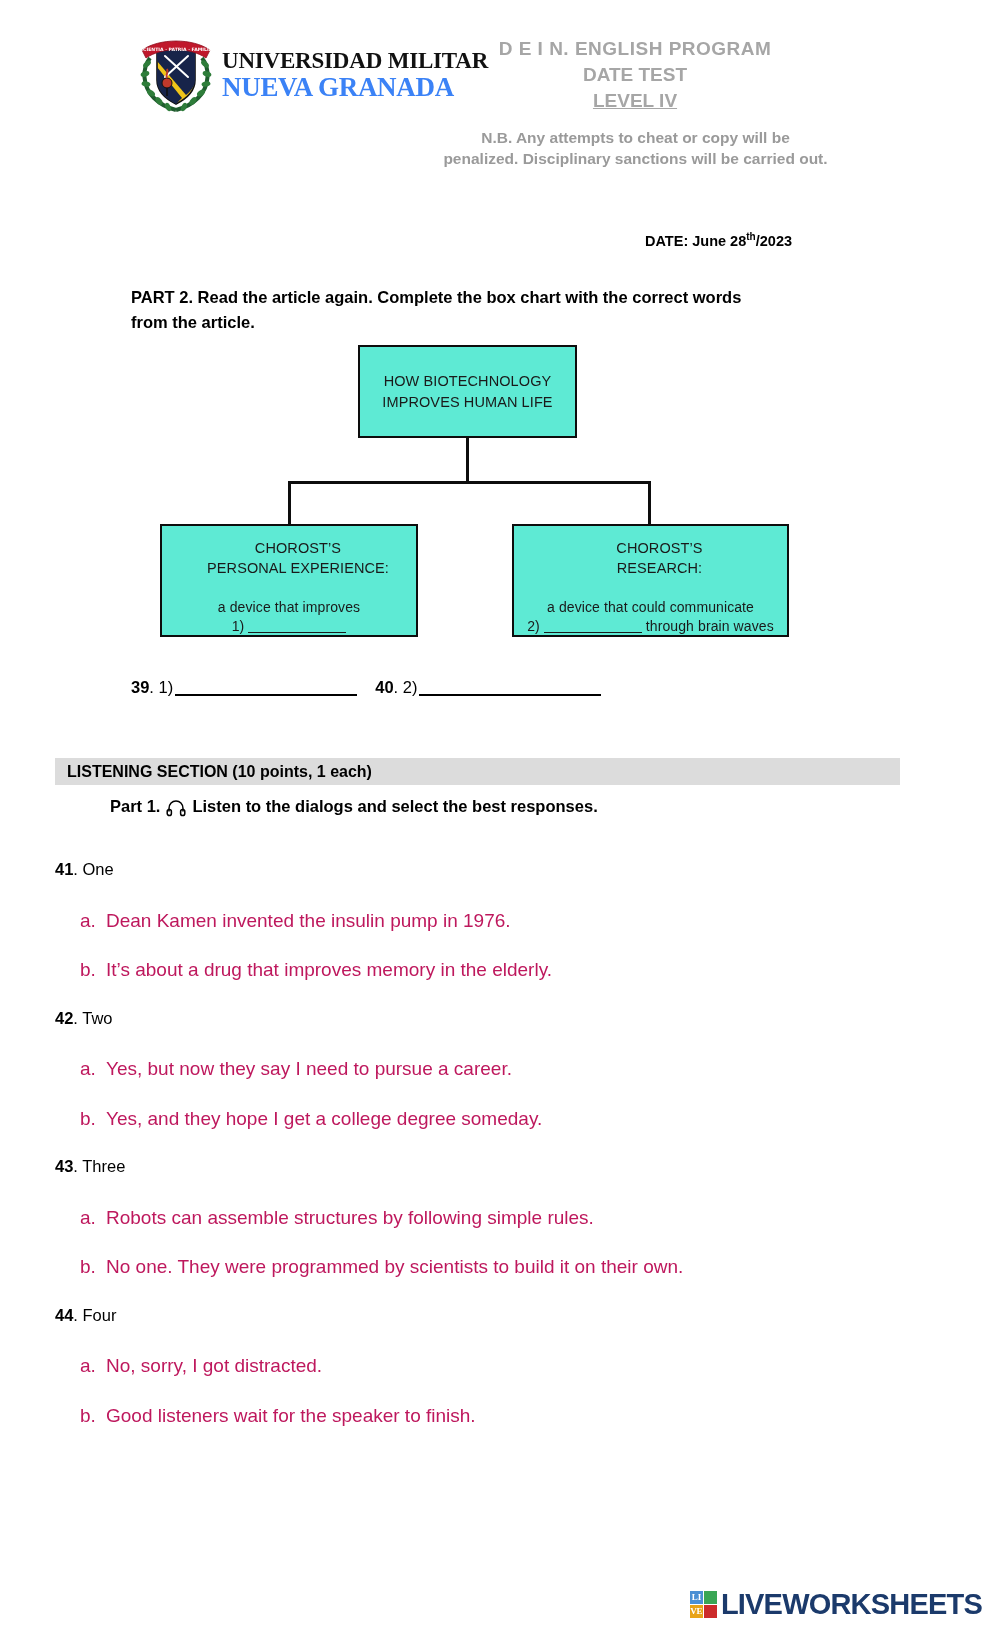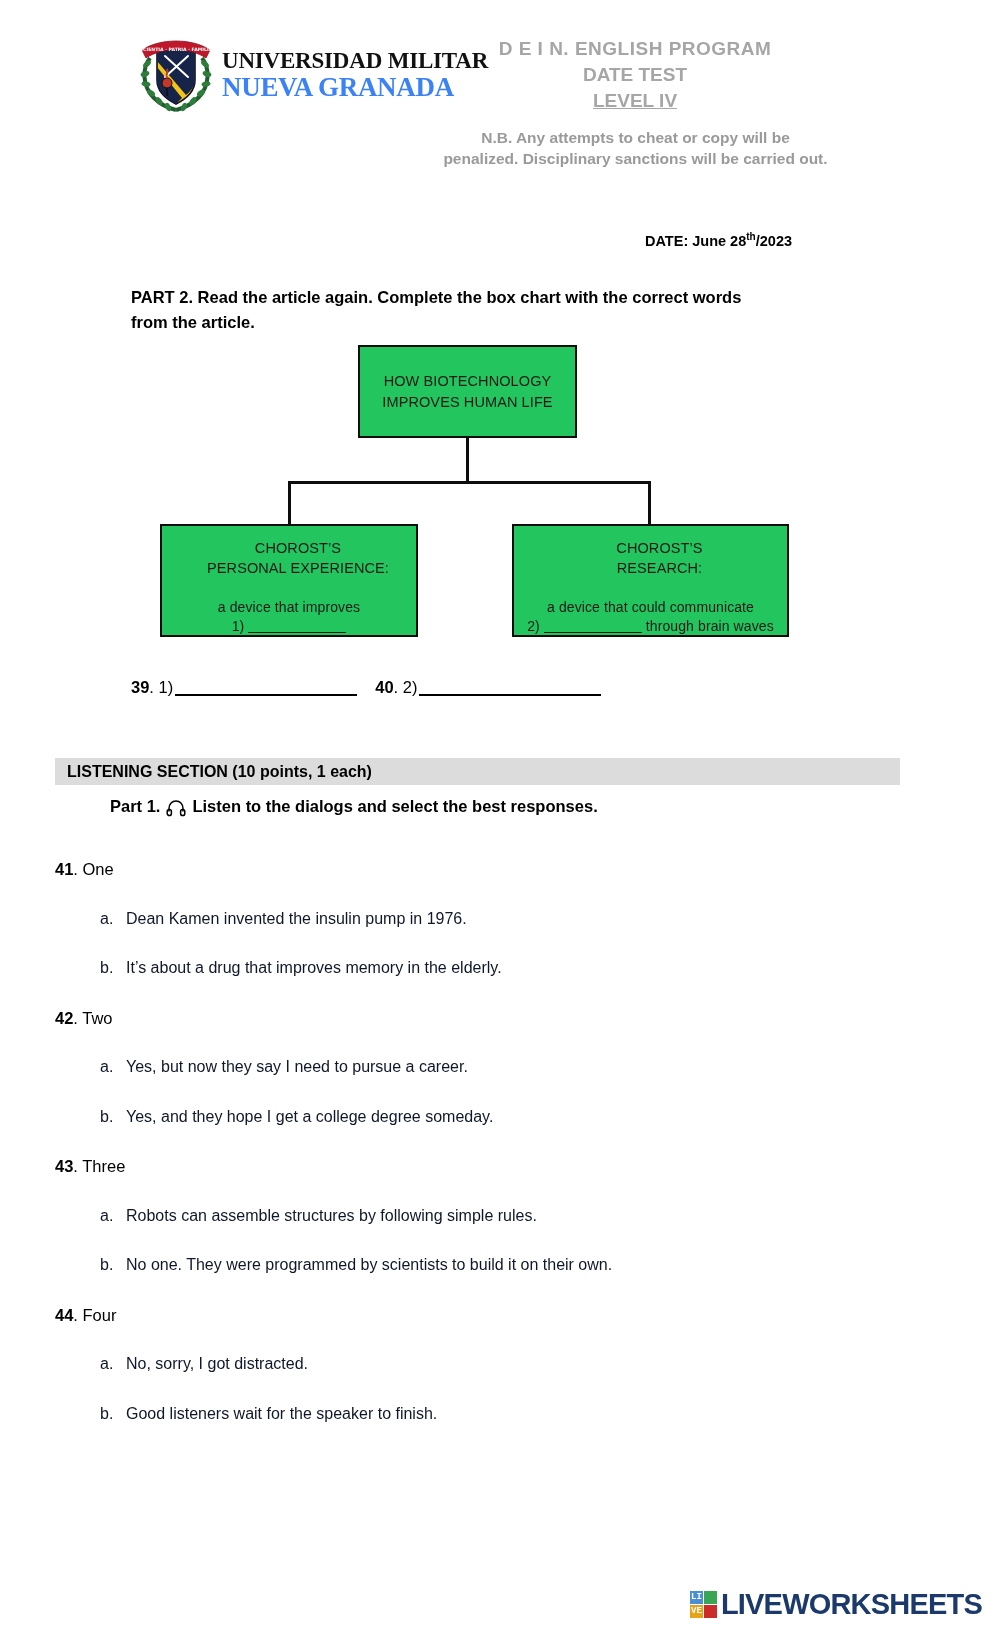--- a/index.html
+++ b/index.html
@@ -111,21 +111,21 @@
   .chart {
     position: absolute;
     left: 0; top: 340px;
     width: 1000px;
     height: 310px;
   }
   .chart-box {
     position: absolute;
     border: 2px solid #0d0d0d;
     box-sizing: border-box;
-    background: #22c55e;
+    background: #5eead4;
     font-family: "Liberation Sans", sans-serif;
     color: #1a1a1a;
   }
   #box-top {
     left: 358px; top: 5px;
     width: 219px; height: 93px;
     display: flex; align-items: center; justify-content: center;
   }
   #box-top .bt {
     font-size: 14.5px;
@@ -232,44 +232,44 @@
   .q-num {
     position: absolute;
     left: 55px;
     font-size: 16.5px;
     color: #000;
     white-space: nowrap;
   }
   .q-num b { font-weight: bold; }
   .q-opt {
     position: absolute;
-    left: 100px;
-    font-size: 16px;
-    color: #0f172a;
+    left: 80px;
+    font-size: 19px;
+    color: #be185d;
     white-space: nowrap;
   }
   .q-opt .lbl { display: inline-block; width: 26px; }
 
   
   .lw-logo {
     position: absolute;
     right: 18px;
     bottom: 22px;
     display: flex;
     align-items: center;
     gap: 4px;
   }
   .lw-grid {
     display: grid;
     grid-template-columns: 13px 13px;
     grid-template-rows: 13px 13px;
     gap: 1px;
   }
   .lw-grid div {
-    font-family: Liberation Mono, monospace;
+    font-family: Liberation Serif, serif;
     font-size: 9px;
     font-weight: bold;
     color: #fff;
     display: flex;
     align-items: center;
     justify-content: center;
     line-height: 1;
   }
   .lw-word {
     font-family: "Liberation Sans", sans-serif;

